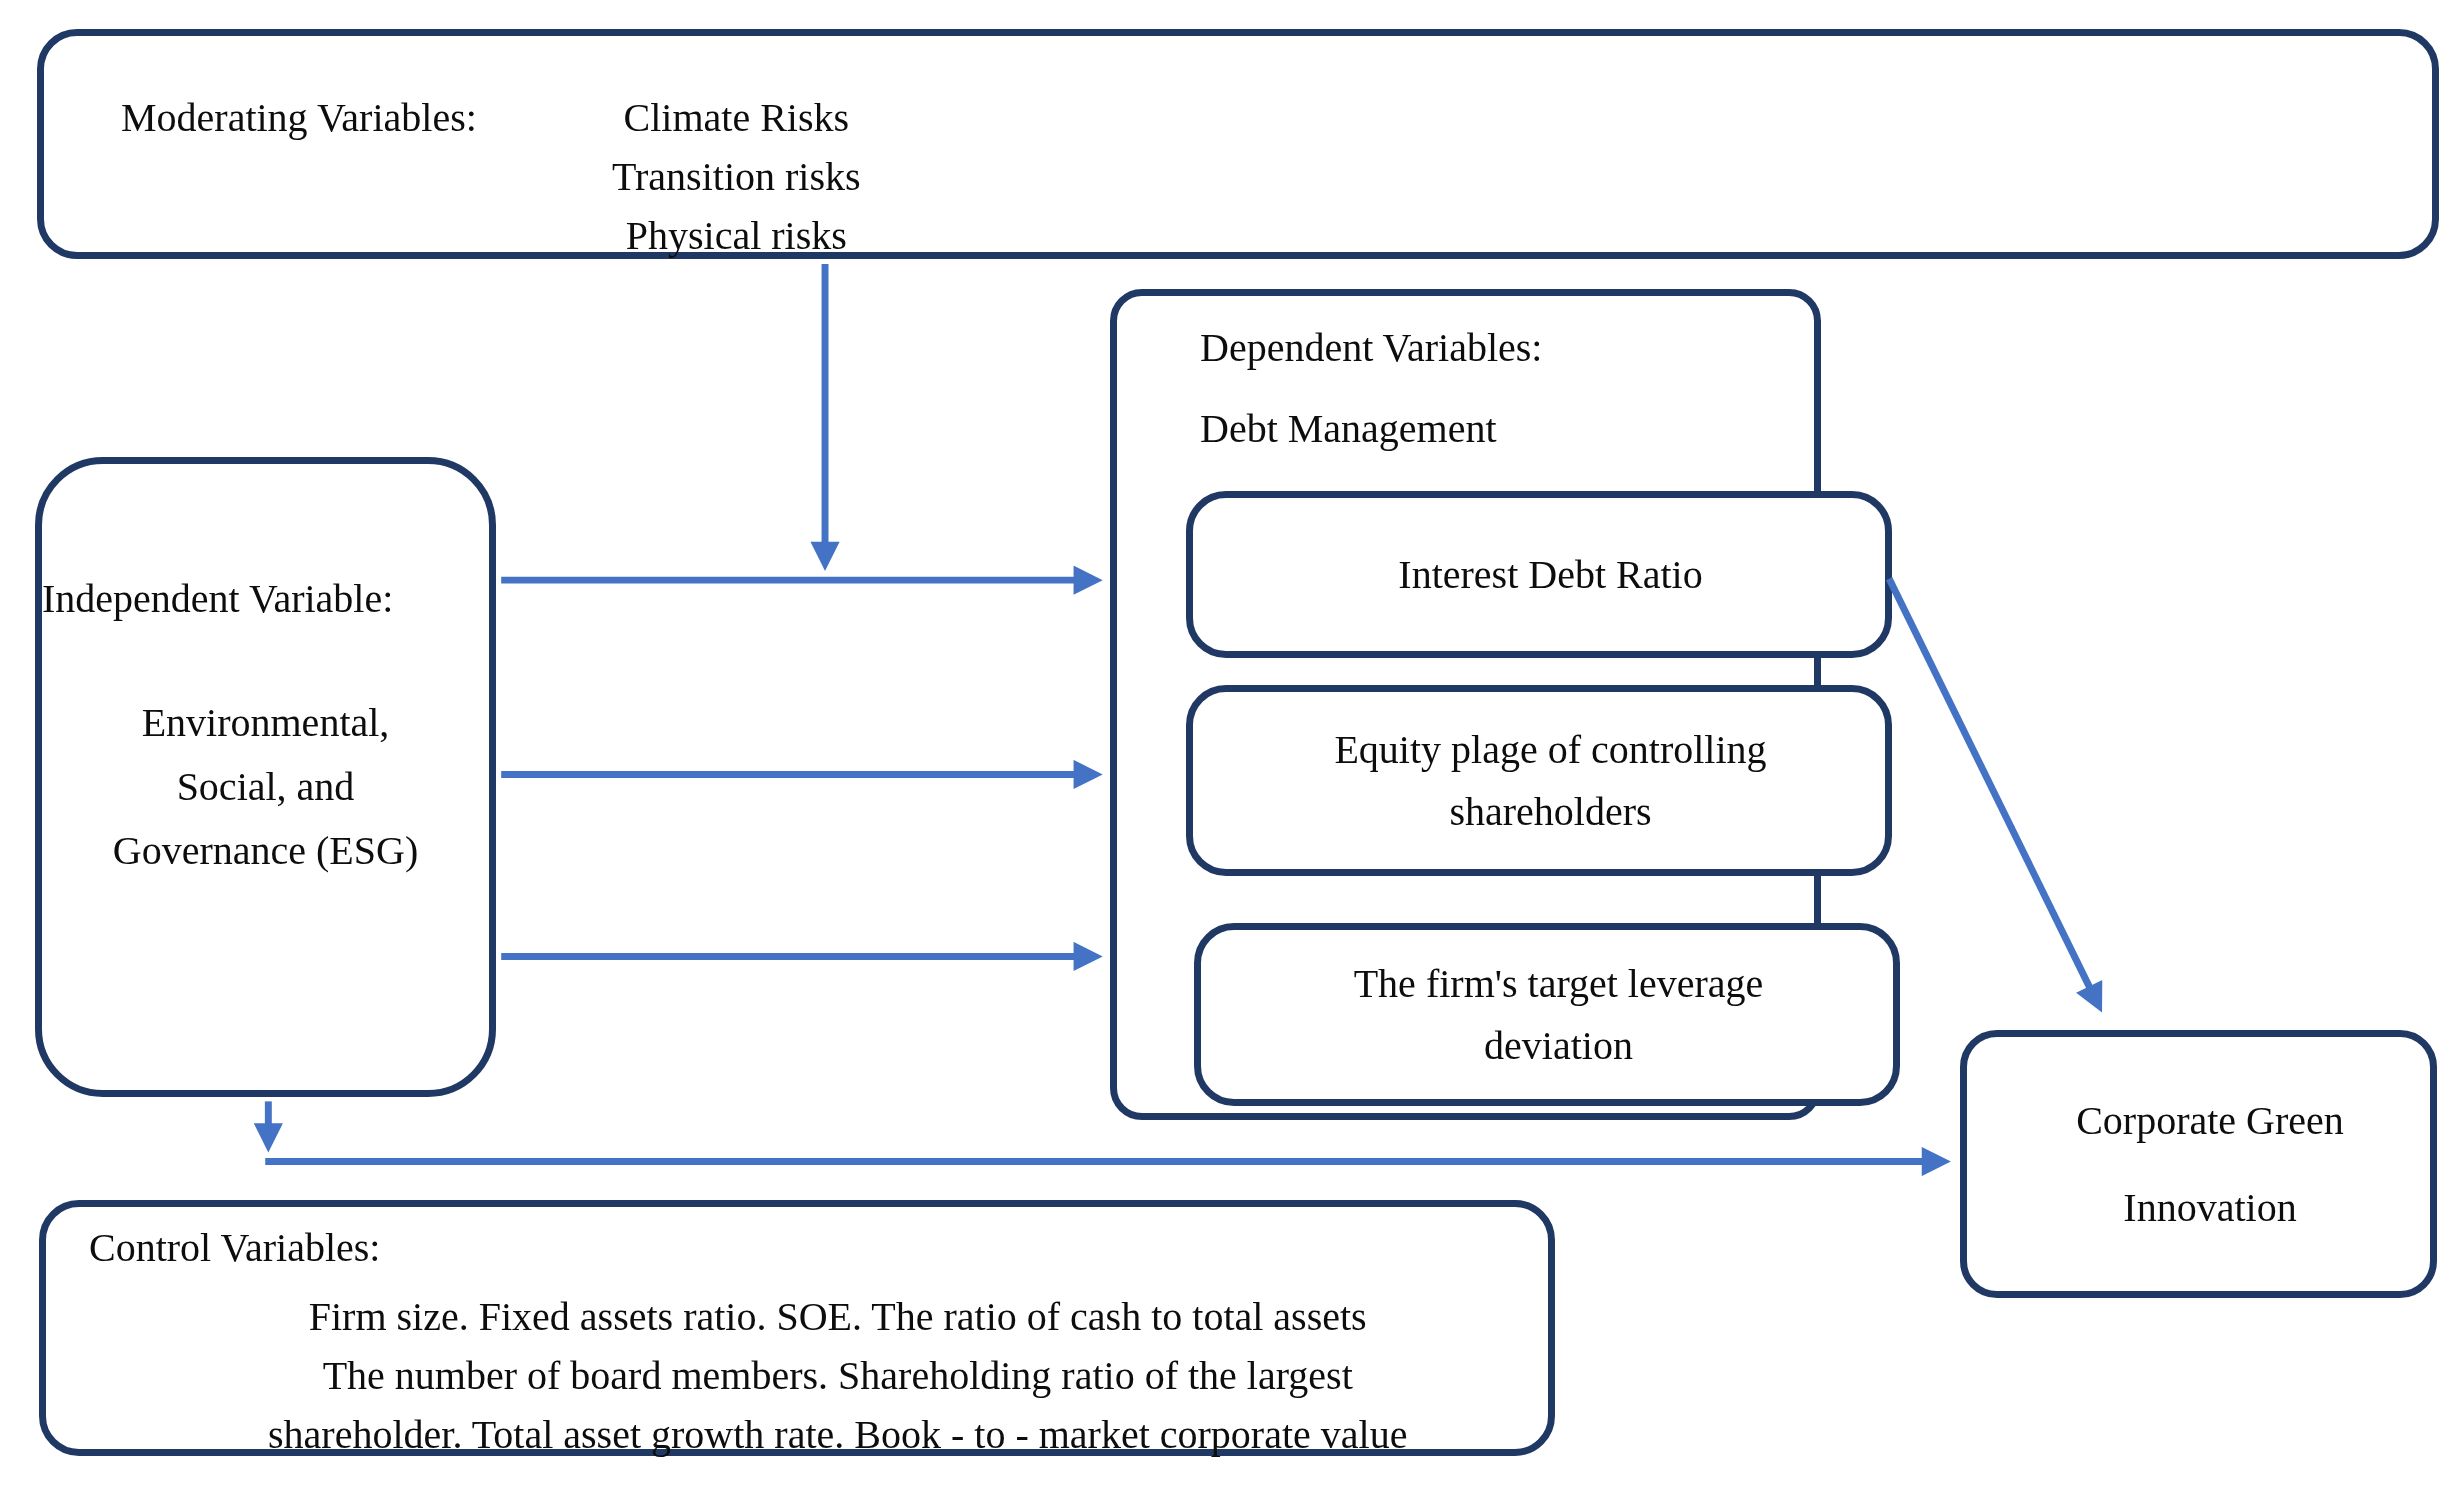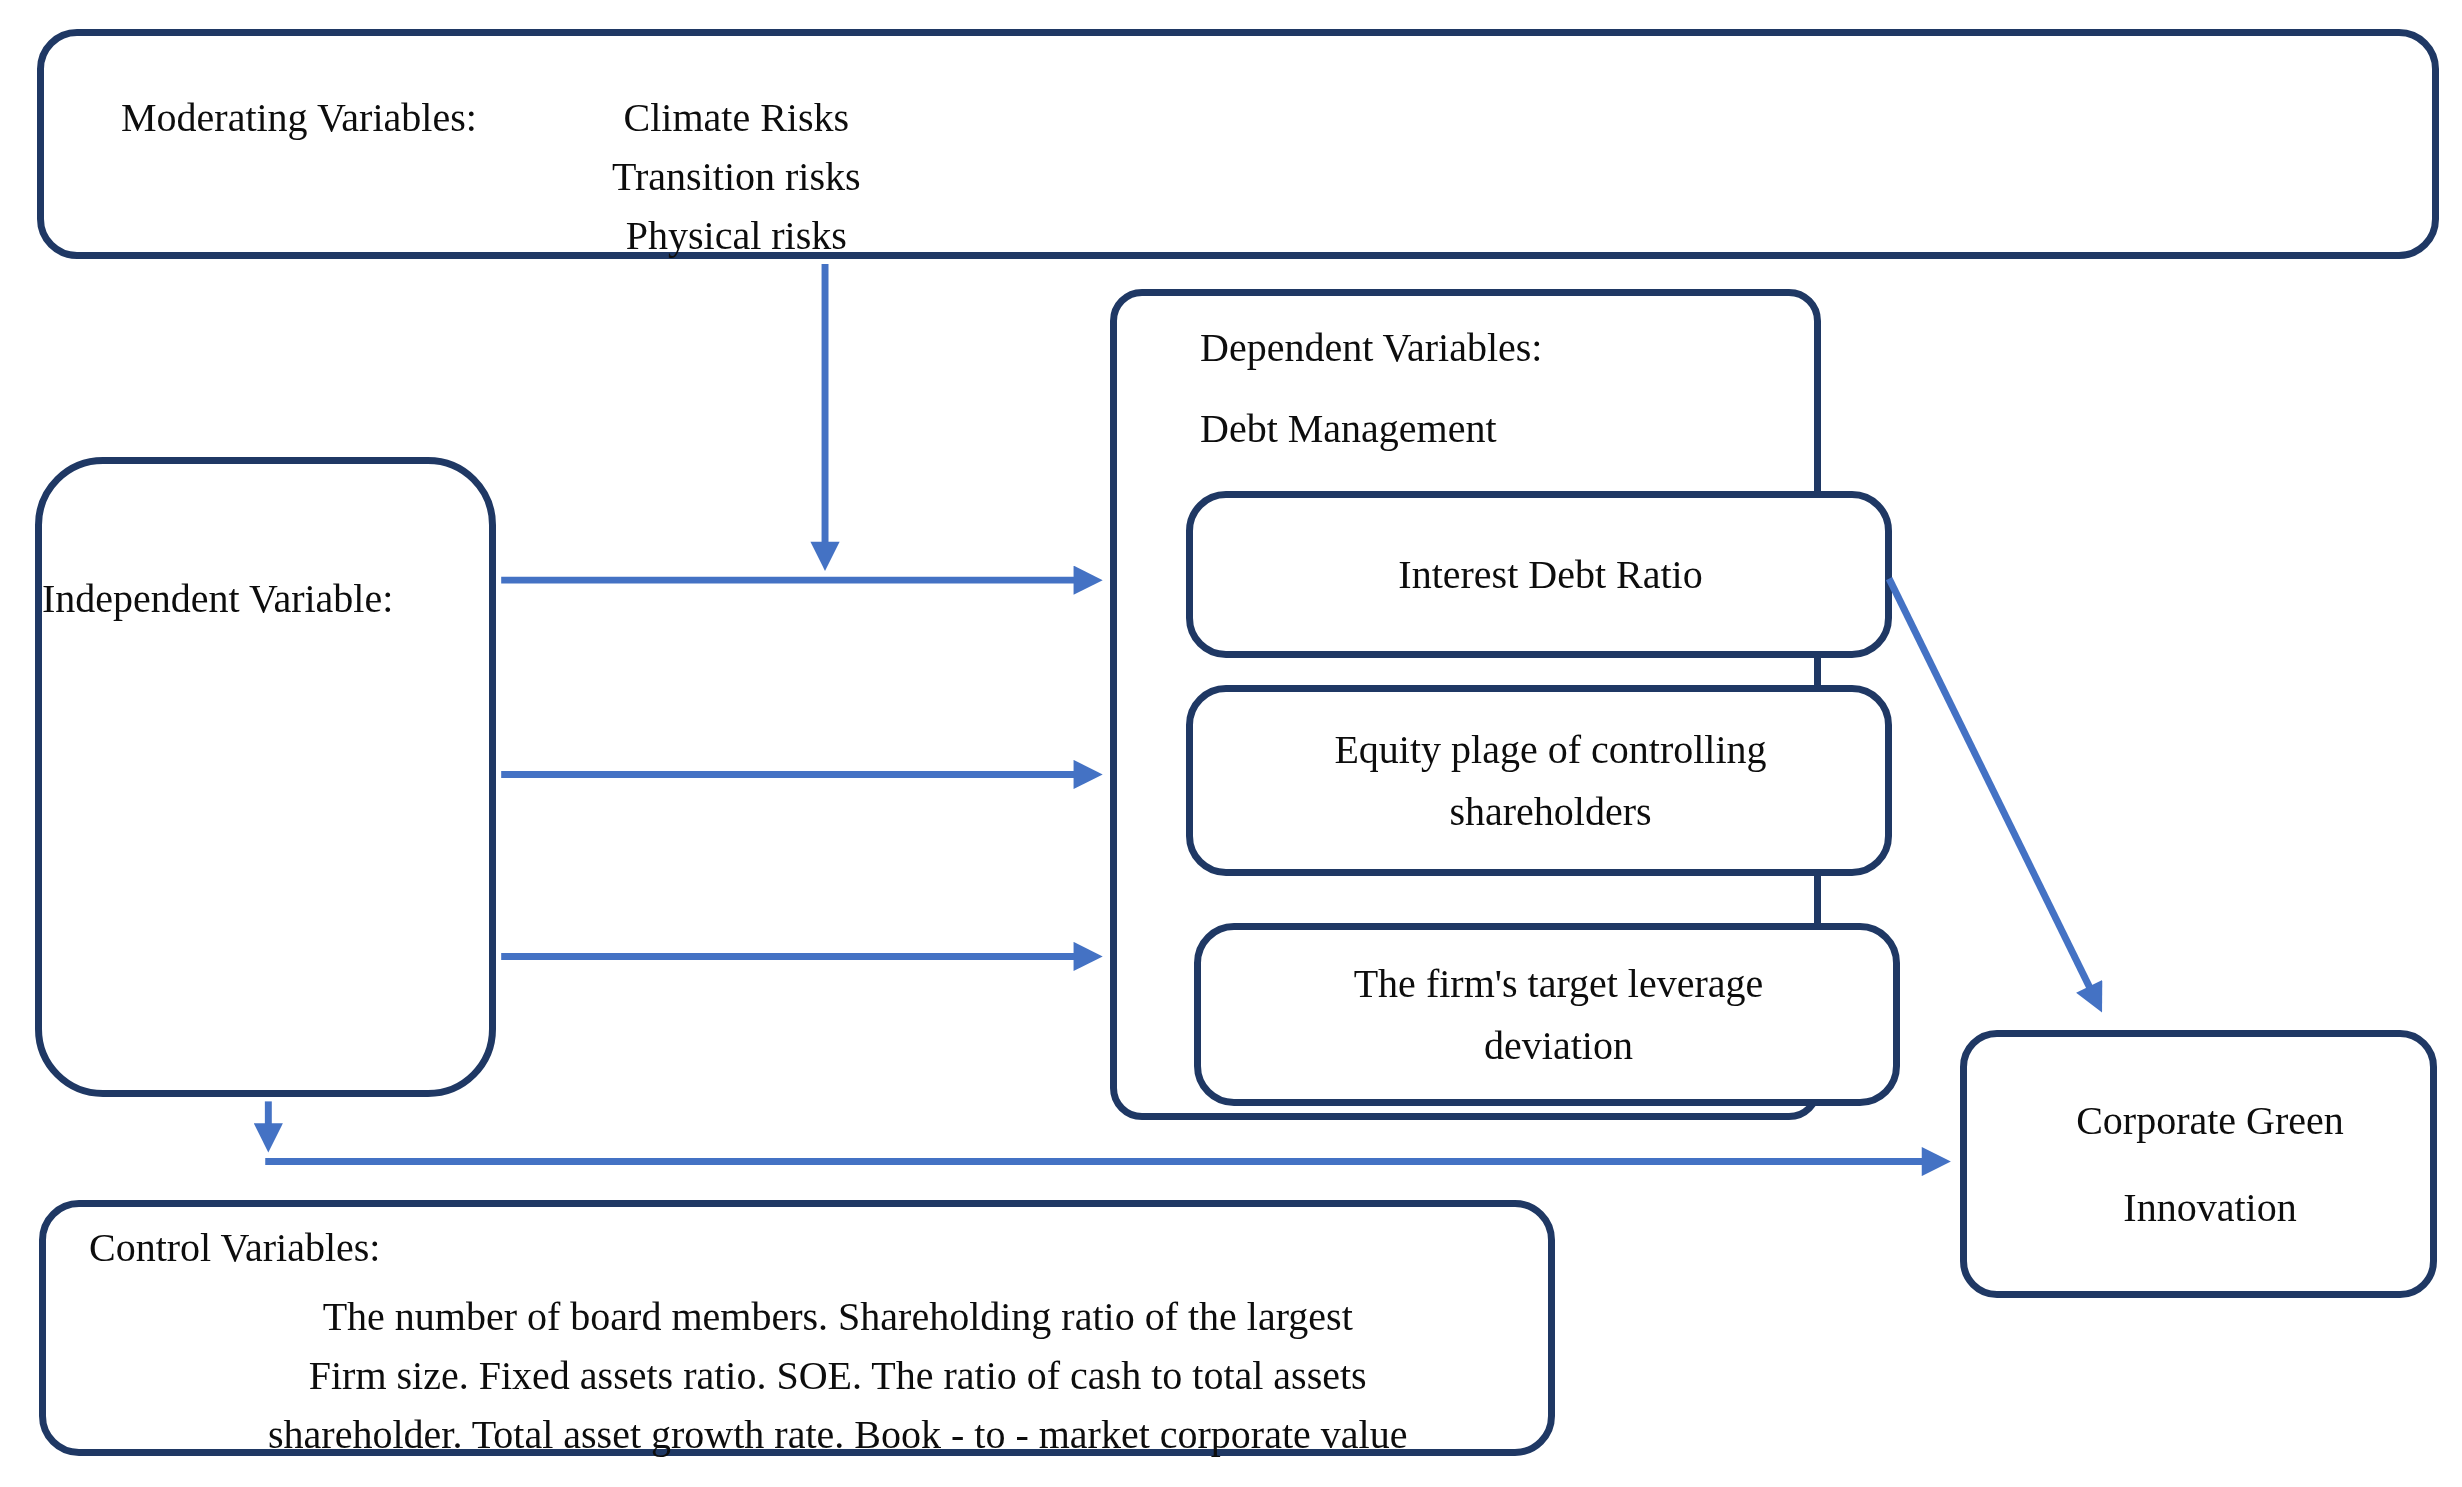--- a/index.html
+++ b/index.html
@@ -73,20 +73,25 @@
     <div class="txt" id="moderating-title">Moderating Variables:</div>
     <div class="txt" id="moderating-list">
       <span class="line">Climate Risks</span>
       <span class="line">Transition risks</span>
       <span class="line">Physical risks</span>
     </div>
   </div>
 
   <div class="box" id="box-esg">
     <div class="txt" id="esg-title">Independent Variable:</div>
+    <div class="txt" id="esg-body">
+      <span class="line">Environmental,</span>
+      <span class="line">Social, and</span>
+      <span class="line">Governance (ESG)</span>
+    </div>
   </div>
 
   <div class="box" id="box-dependent">
     <div class="txt" id="dependent-title">Dependent Variables:</div>
     <div class="txt" id="dependent-subtitle">Debt Management</div>
 
     <div class="inner-box center-flex" id="inner-idr">
       <span class="line">Interest Debt Ratio</span>
     </div>
 
@@ -102,22 +107,22 @@
   </div>
 
   <div class="center-flex" id="box-green">
     <span class="line">Corporate Green</span>
     <span class="line">Innovation</span>
   </div>
 
   <div class="box" id="box-control">
     <div class="txt" id="control-title">Control Variables:</div>
     <div class="txt" id="control-lines">
+      <span class="line">Firm size. Fixed assets ratio. SOE. The ratio of cash to total assets</span>
       <span class="line">The number of board members. Shareholding ratio of the largest</span>
-      <span class="line">Firm size. Fixed assets ratio. SOE. The ratio of cash to total assets</span>
       <span class="line">shareholder. Total asset growth rate. Book - to - market corporate value</span>
     </div>
   </div>
 
   <svg id="arrow-layer" viewBox="0 0 3193 1929" xmlns="http://www.w3.org/2000/svg">
     <defs>
       <marker id="ah" viewBox="0 0 10 10" refX="1.5" refY="5" markerWidth="5" markerHeight="4.2" orient="auto">
         <path class="arrowhead-fill" d="M0 0 L10 5 L0 10 Z"></path>
       </marker>
     </defs>

